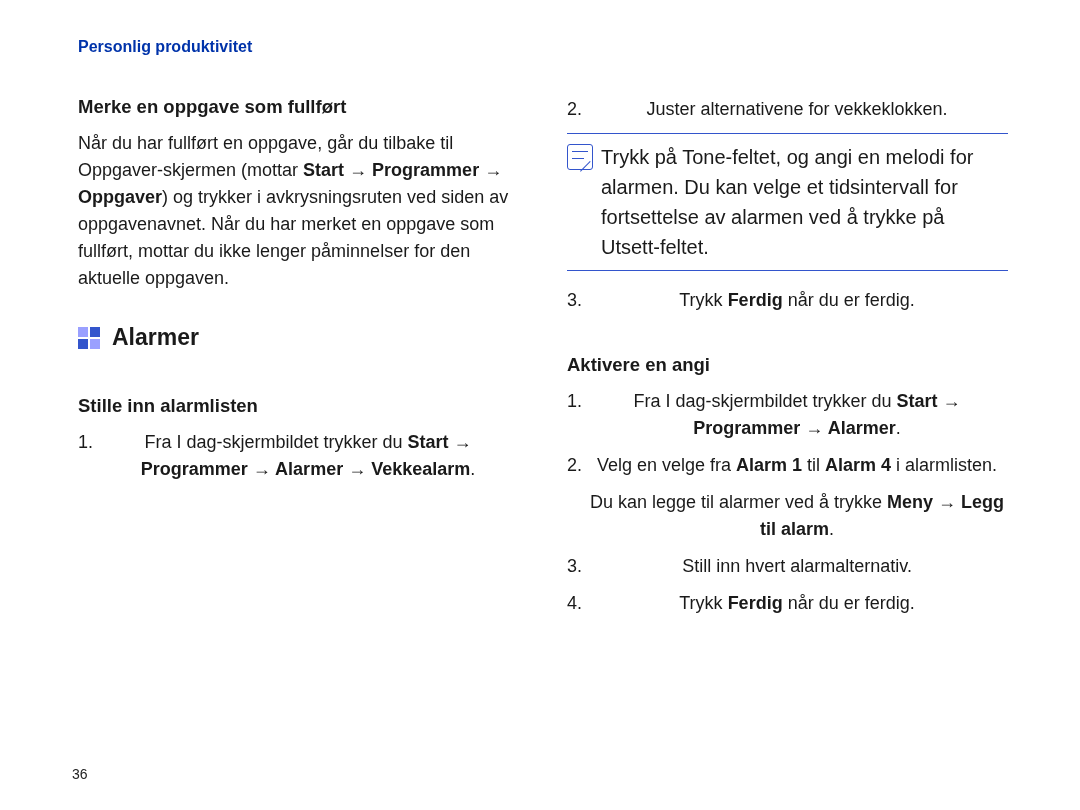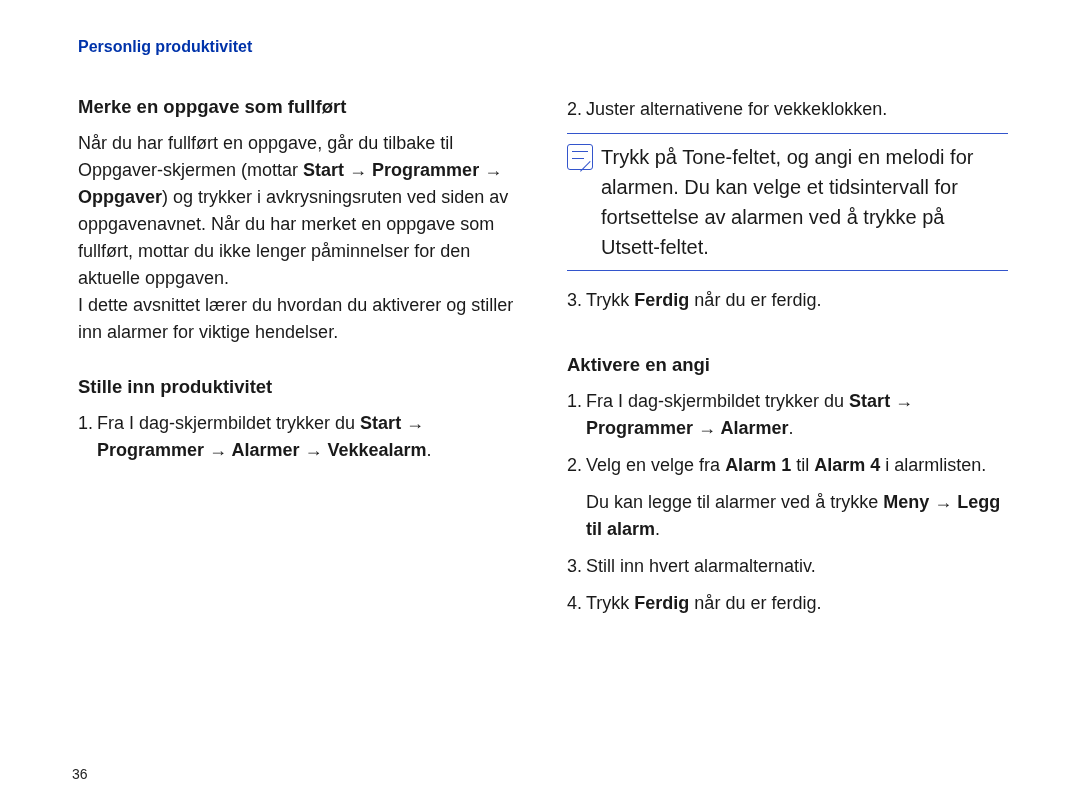--- a/index.html
+++ b/index.html
@@ -51,20 +51,21 @@
     ol li {
       display: flex;
       margin-bottom: 10px;
     }
     ol li .num {
       flex-shrink: 0;
       margin-right: 4px;
     }
     ol li .txt {
       flex: 1;
+      text-align: center;
     }
     .sub {
       margin-top: 10px;
     }
     .section-spacer { height: 30px; }
     .icon-squares {
       display: inline-grid;
       grid-template-columns: 10px 10px;
       grid-template-rows: 10px 10px;
       gap: 2px;
@@ -132,25 +133,33 @@
 <div class="header-category">Personlig produktivitet</div>
 
 <div class="columns">
 
   <div class="col">
     <h3>Merke en oppgave som fullført</h3>
     <p>
       <span>Når du har fullført en oppgave, går du tilbake til Oppgaver-skjermen (mottar </span><strong>Start → Programmer → Oppgaver</strong><span>) og trykker i avkrysningsruten ved siden av oppgavenavnet. Når du har merket en oppgave som fullført, mottar du ikke lenger påminnelser for den aktuelle oppgaven.</span>
     </p>
 
-    <p>I dette avsnittet lærer du hvordan du aktiverer og stiller inn alarmer for viktige hendelser.</p>
+    <h2 class="with-icon">
+      <span class="icon-squares">
+        <span class="sq1"></span>
+          <span class="sq2"></span>
+          <span class="sq3"></span>
+          <span class="sq4"></span>
+      </span>
+      <span>Alarmer</span>
+    </h2>
 
     <div class="section-spacer"></div>
 
-    <h3>Stille inn produktivitet</h3>
+    <h3>Stille inn alarmlisten</h3>
     <ol>
       <li>
         <span class="num">1.</span>
         <span class="txt">
           <span>Fra I dag-skjermbildet trykker du </span><strong>Start → Programmer → Alarmer → Vekkealarm</strong><span>.</span>
         </span>
       </li>
     </ol>
   </div>
 

